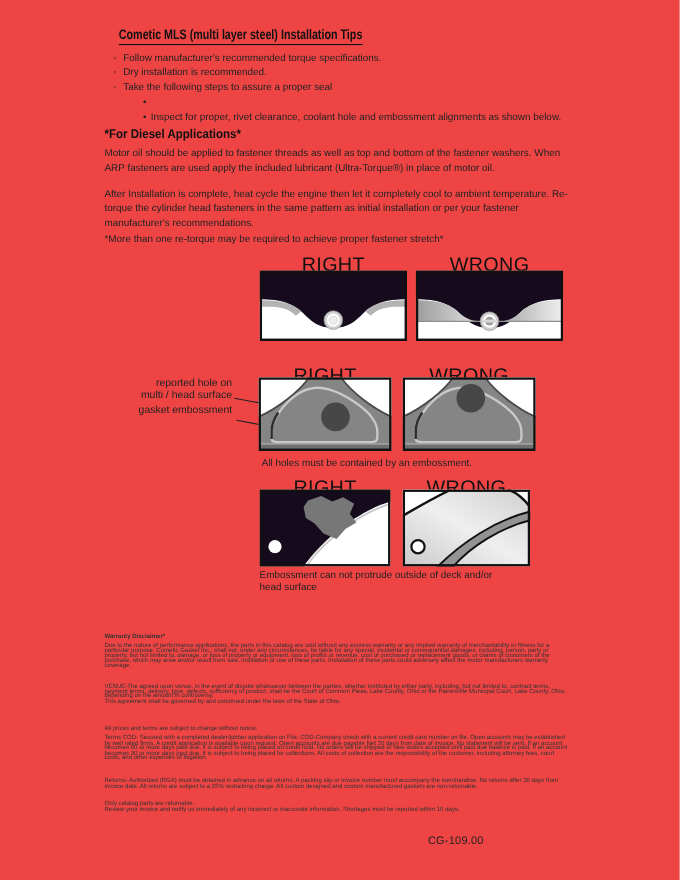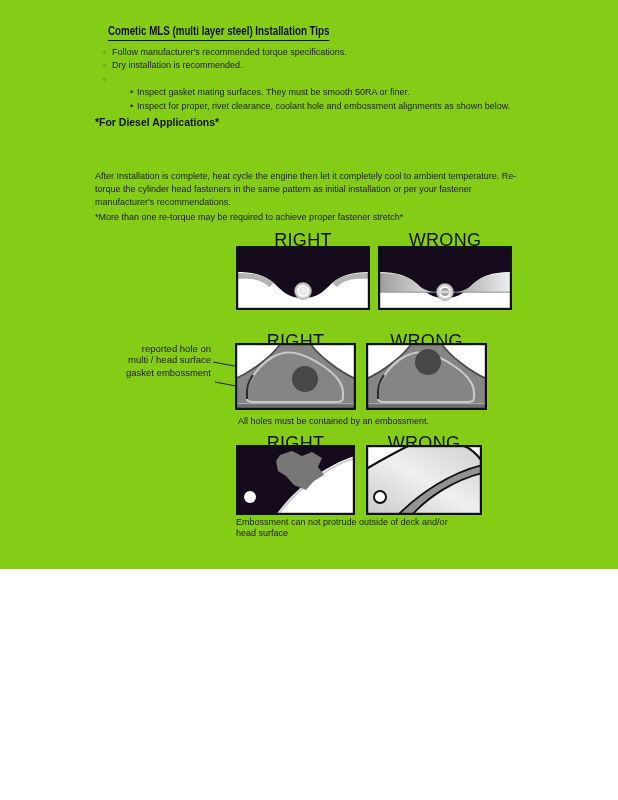--- a/index.html
+++ b/index.html
@@ -1,18 +1,18 @@
 <!DOCTYPE html>
 <html><head>
 <meta charset="utf-8">
 <style>
   * { margin:0; padding:0; box-sizing:border-box; }
   html,body { background:#ffffff; }
   .page {
-    position:relative; width:618px; height:569px; background:#84cc16;
+    position:relative; width:618px; height:800px; background:#ef4444;
     font-family:"Liberation Sans", sans-serif; color:#1a1a1a; overflow:hidden;
   }
   .abs { position:absolute; }
 
   .title {
     left:108px; top:24px; font-size:12.5px; font-weight:bold; color:#111;
     transform:scaleX(0.78); transform-origin:0 0; white-space:nowrap;
   }
   .title span { display:inline-block; border-bottom:1.6px solid #111; padding-bottom:2px; }
 
@@ -54,32 +54,33 @@
     <div class="brow">
       <span class="mk">◦</span>
       <span>Follow manufacturer's recommended torque specifications.</span>
     </div>
     <div class="brow">
       <span class="mk">◦</span>
       <span>Dry installation is recommended.</span>
     </div>
     <div class="brow">
       <span class="mk">◦</span>
+      <span>Take the following steps to assure a proper seal</span>
     </div>
     <div class="brow sub">
       <span class="mk">•</span>
-      <span>Inspect gasket mating surfaces.  They must be smooth 50RA or finer.</span>
     </div>
     <div class="brow sub">
       <span class="mk">•</span>
       <span>Inspect for proper, rivet clearance, coolant hole and embossment alignments as shown below.</span>
     </div>
   </div>
 
   <div class="abs diesel-head">*For Diesel Applications*</div>
+  <div class="abs para p1">Motor oil should be applied to fastener threads as well as top and bottom of the fastener washers. When ARP fasteners are used apply the included lubricant (Ultra-Torque®) in place of motor oil.</div>
   <div class="abs para p2">After Installation is complete, heat cycle the engine then let it completely cool to ambient temperature. Re-torque the cylinder head fasteners in the same pattern as initial installation or per your fastener manufacturer's recommendations.</div>
   <div class="abs para p3">*More than one re-torque may be required to achieve proper fastener stretch*</div>
 
   <div class="abs dg-head" style="left:236px; top:230px; width:134px;">RIGHT</div>
   <div class="abs dg-head" style="left:378px; top:230px; width:134px;">WRONG</div>
 
   <svg class="abs fig" style="left:236px; top:246px;" width="134" height="64" viewBox="0 0 134 64">
     <rect x="0" y="0" width="134" height="64" fill="#ffffff"></rect>
     <path d="M0,0 H134 V26 C114,26 104,30 95,38 C87,46 81,52 67,52 C53,52 47,46 39,38 C30,30 20,26 0,26 Z" fill="#150b1d"></path>
     <path d="M0,27 C20,27 30,30 38,37 L33,41 C26,34 18,32 0,33 Z" fill="#b3b3b3"></path>

